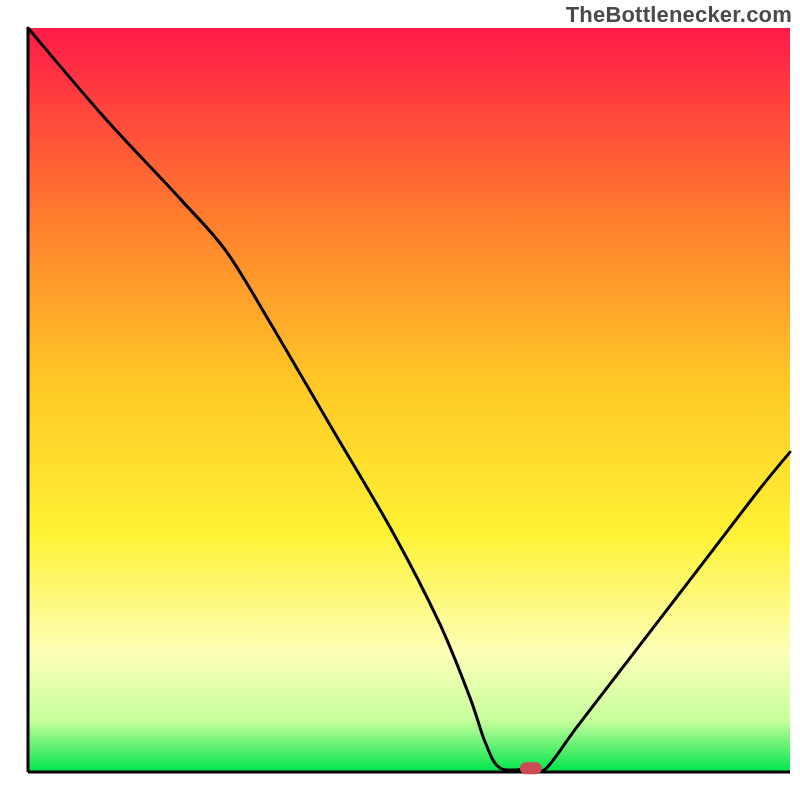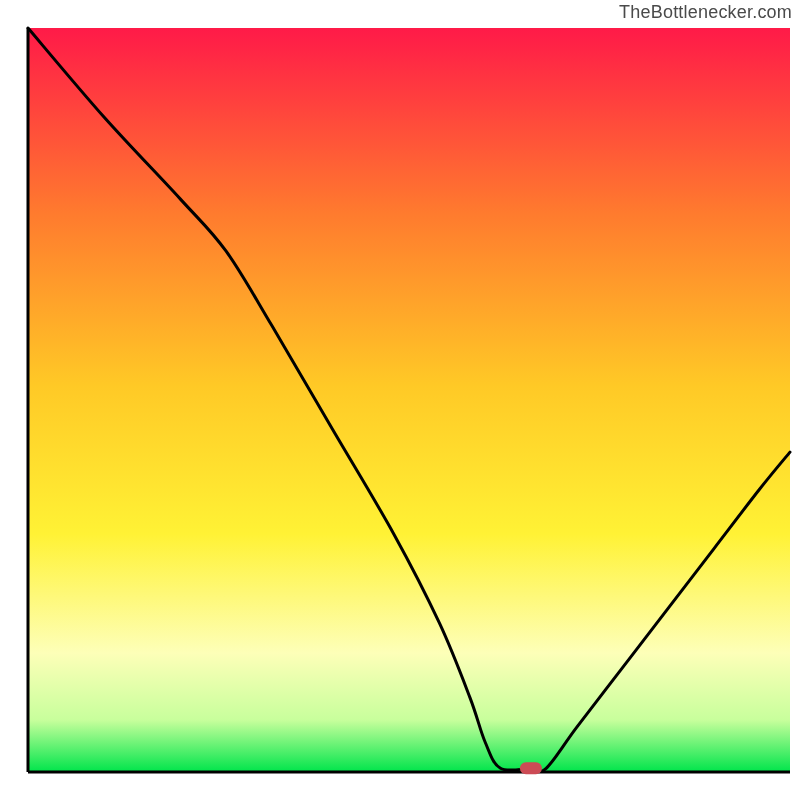--- a/index.html
+++ b/index.html
@@ -12,22 +12,22 @@
   }
   .chart-container {
     position: relative;
     width: 800px;
     height: 800px;
   }
   .watermark {
     position: absolute;
     top: 2px;
     right: 8px;
-    font-size: 18px;
-    font-weight: 400;
+    font-size: 22px;
+    font-weight: 700;
     color: #4a4a4a;
     z-index: 10;
     letter-spacing: 0.2px;
   }
   svg {
     display: block;
   }
 </style>
 </head>
 <body>

